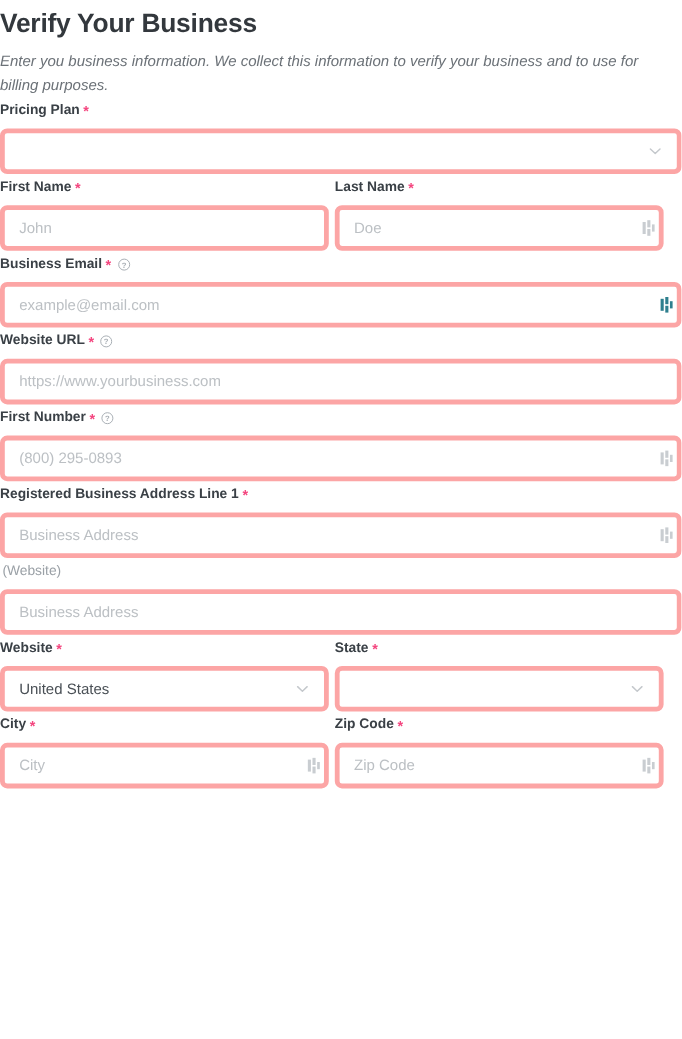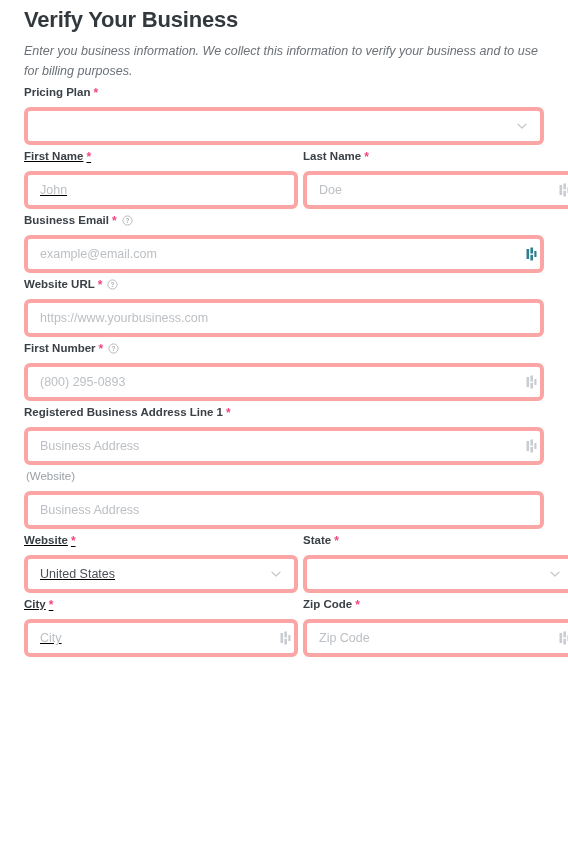--- a/index.html
+++ b/index.html
@@ -9,21 +9,21 @@
     height: 866px;
     background: #ffffff;
     font-family: "Liberation Sans", sans-serif;
     overflow: hidden;
   }
 
   .page {
     width: 568px;
     height: 866px;
     position: relative;
-    padding: 0 24px;
+    padding: 0 0;
     border-radius: 16px;
   }
 
   
   .page-title {
     font-size: 22px;
     font-weight: bold;
     color: #33383d;
     letter-spacing: -0.2px;
     padding-top: 7px;
@@ -129,21 +129,21 @@
     cursor: pointer;
   }
   .autofill-badge svg { display: block; }
 
   
   .row-2 {
     display: flex;
     gap: 5px;
   }
   .row-2 > .col { width: 274px; flex: 0 0 274px; }
-  .row-2 > .col:first-child { margin-right: 0; text-decoration: underline; }
+  .row-2 > .col:first-child { margin-right: 0; }
 </style>
 </head>
 <body>
 
 <div class="page">
 
   <h1 class="page-title">Verify Your Business</h1>
   <p class="page-subtitle">Enter you business information. We collect this information to verify your business and to use for billing purposes.</p>
 
   <div class="form-section">

